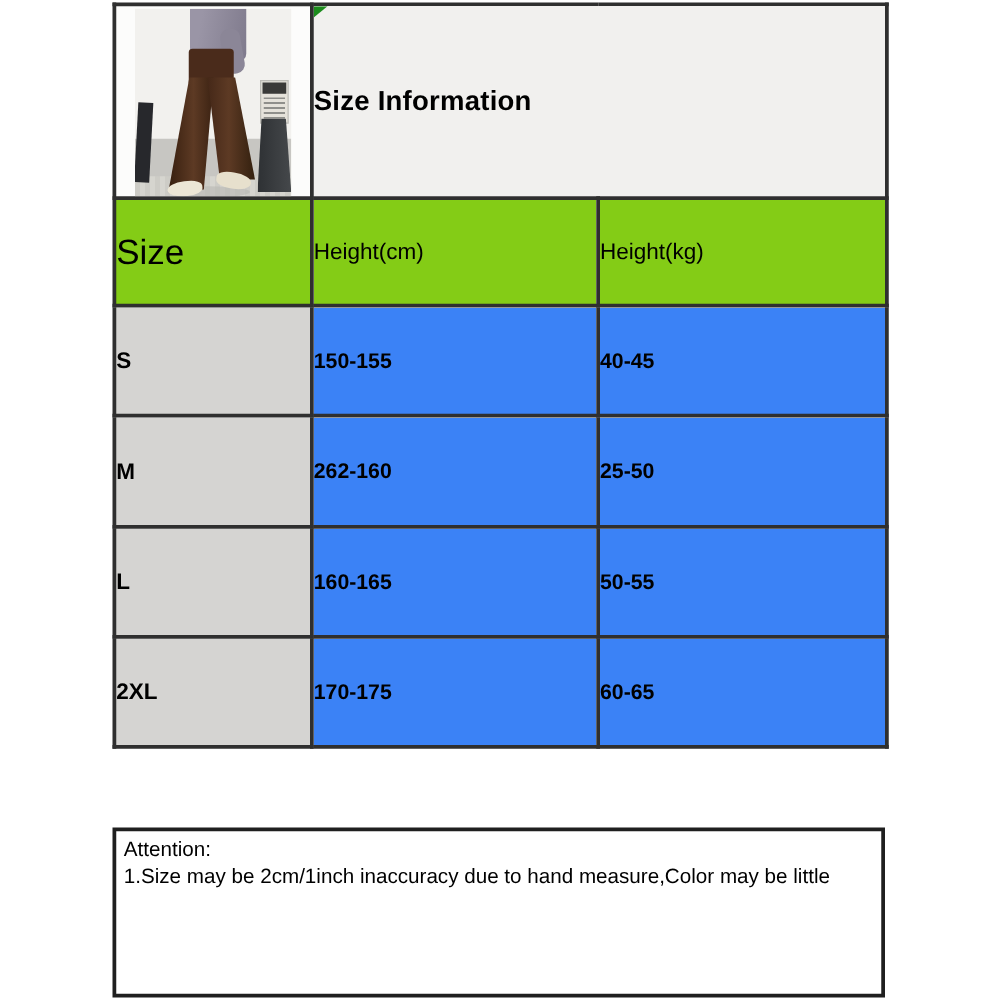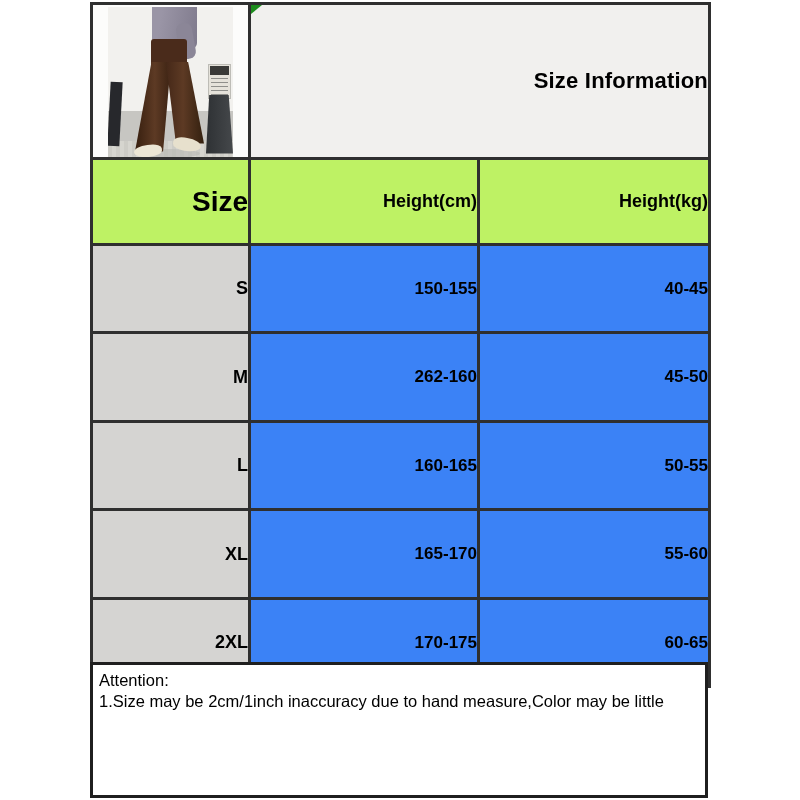--- a/index.html
+++ b/index.html
@@ -9,34 +9,34 @@
     position:relative;overflow:hidden;
   }
   .canvas{position:absolute;inset:0;}
 
   
   table.size-table{
     position:absolute;left:90px;top:2px;width:618px;
     border-collapse:collapse;table-layout:fixed;
   }
   .size-table td,.size-table th{
-    border:3px solid #2f2f2f;text-align:right;vertical-align:middle;
+    border:3px solid #2f2f2f;text-align:left;vertical-align:middle;
     padding:0;overflow:hidden;
   }
   .img-cell{background:#fcfcfb;height:152px;vertical-align:top;}
   .title-cell{
     background:#f1f0ee;position:relative;
     font-size:22px;font-weight:bold;letter-spacing:0.2px;
   }
   .corner-triangle{
     position:absolute;left:0;top:0;width:0;height:0;
     border-top:9px solid #1d8c1d;border-right:11px solid transparent;
   }
   .head-row th{
-    height:83px;background:#bef264;font-weight:bold;font-size:18px;
+    height:83px;background:#84cc16;font-weight:normal;font-size:18px;
   }
   th.size-head{font-size:28px;}
   .data-row td{font-weight:bold;}
   .data-row .size-label{background:#d5d4d2;font-size:18px;}
   .data-row .value-cell{background:#3b82f6;font-size:17px;}
   .h85{height:85px;} .h86{height:86px;}
 
   
   .attention{
     position:absolute;left:90px;top:662px;width:618px;height:136px;
@@ -123,31 +123,26 @@
       </tr>
 
       <tr class="data-row">
         <td class="size-label h85">S</td>
         <td class="value-cell h85">150-155</td>
         <td class="value-cell h85">40-45</td>
       </tr>
       <tr class="data-row">
         <td class="size-label h86">M</td>
         <td class="value-cell h86">262-160</td>
-        <td class="value-cell h86">45-50</td>
+        <td class="value-cell h86">25-50</td>
       </tr>
       <tr class="data-row">
         <td class="size-label h85">L</td>
         <td class="value-cell h85">160-165</td>
         <td class="value-cell h85">50-55</td>
-      </tr>
-      <tr class="data-row">
-        <td class="size-label h86">XL</td>
-        <td class="value-cell h86">165-170</td>
-        <td class="value-cell h86">55-60</td>
       </tr>
       <tr class="data-row">
         <td class="size-label h85">2XL</td>
         <td class="value-cell h85">170-175</td>
         <td class="value-cell h85">60-65</td>
       </tr>
     </tbody>
   </table>
 
   <div class="attention">

